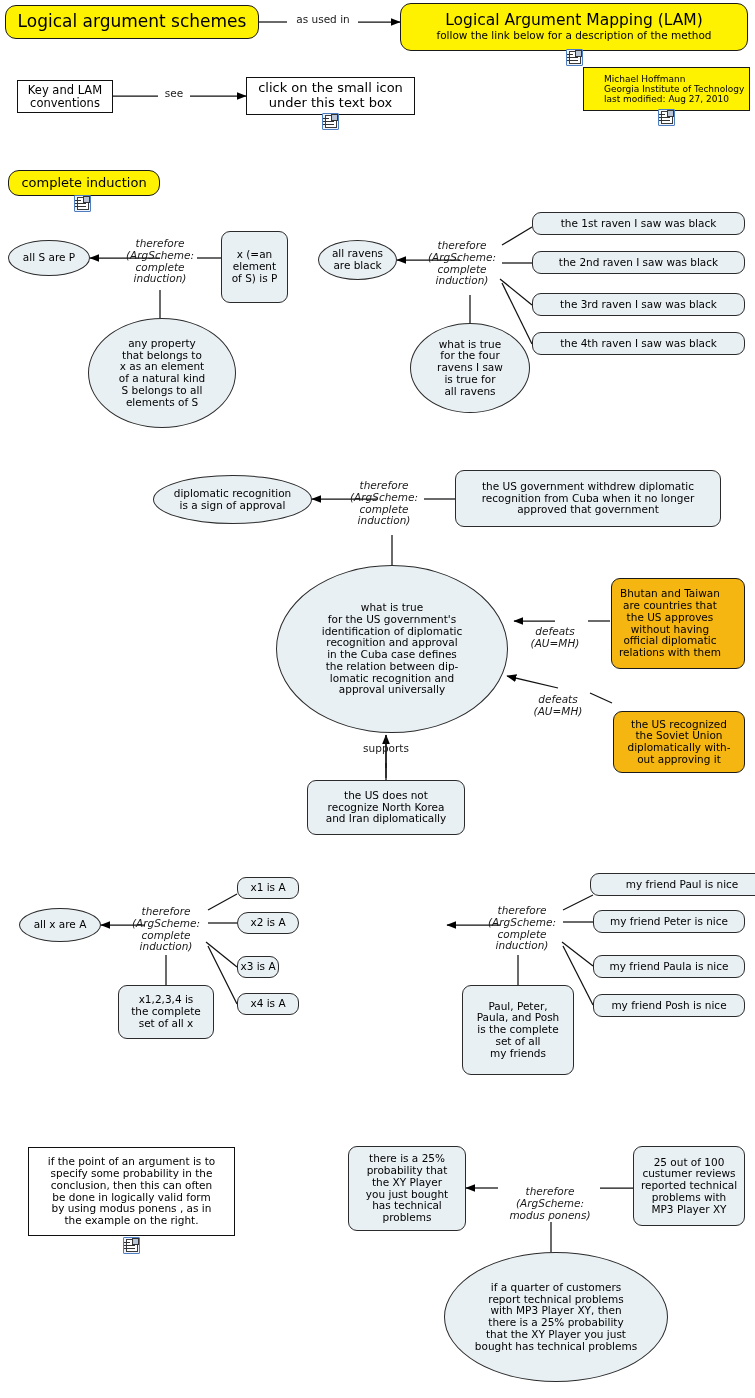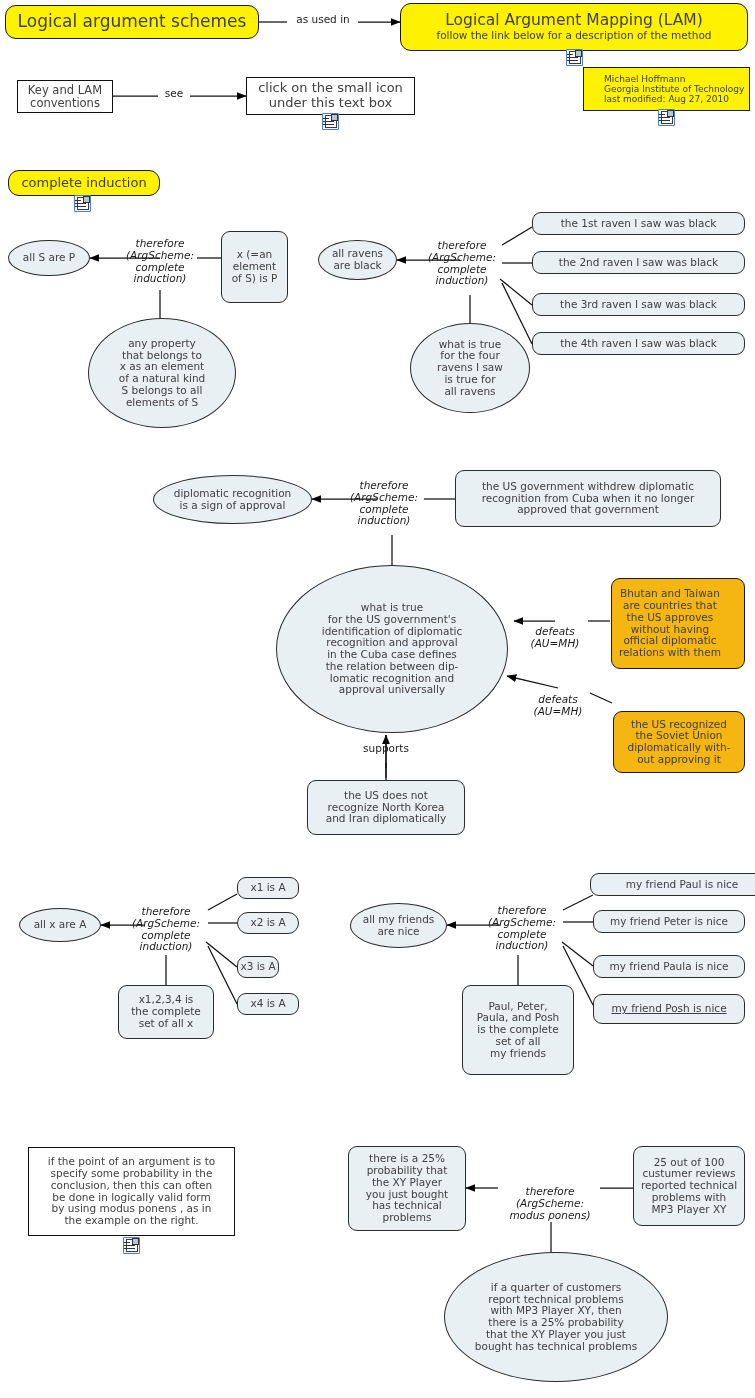--- a/index.html
+++ b/index.html
@@ -1,19 +1,19 @@
 <!DOCTYPE html>
 <html><head>
 <meta charset="utf-8">
 <style>
   html,body{margin:0;padding:0;background:#ffffff;}
   body{font-family:"DejaVu Sans","Liberation Sans",sans-serif;}
   #canvas{position:relative;width:755px;height:1398px;background:#fff;overflow:hidden;}
 
-  .node{position:absolute;box-sizing:border-box;display:flex;align-items:center;justify-content:center;text-align:center;color:#404040;line-height:1.12;}
+  .node{position:absolute;box-sizing:border-box;display:flex;align-items:center;justify-content:center;text-align:center;color:#000000;line-height:1.12;}
 
   
   .rrect{border:1.3px solid #2b2b2b;border-radius:9px;background:#e9f0f3;}
   .rect{border:1.3px solid #101010;background:#ffffff;border-radius:0;}
   .ellipse{border:1.3px solid #2b2b2b;border-radius:50%;background:#e9f0f3;}
   .yellow{background:#fff200;border:1.4px solid #1a1a1a;border-radius:11px;}
   .yellow-sq{background:#fff200;border:1.3px solid #1a1a1a;border-radius:0;}
   .orange{background:#f5b611;border:1.4px solid #1a1a1a;border-radius:9px;}
 
   .label{position:absolute;text-align:center;color:#1a1a1a;line-height:1.13;white-space:pre-line;}
@@ -305,42 +305,38 @@
   <div class="node rrect t-s" style="left:237px;top:993px;width:62px;height:22px;">
     <span>x4 is A</span>
   </div>
 
   <div class="node rrect t-s" style="left:118px;top:985px;width:96px;height:54px;white-space:pre-line;">
     <span>x1,2,3,4 is
 the complete
 set of all x</span>
   </div>
 
-  <div class="node ellipse t-s" style="left:350px;top:903px;width:97px;height:45px;white-space:pre-line;">
-    <span>all my friends
-are nice</span>
-  </div>
 
   <div class="label t-s" style="left:480px;top:893px;width:84px;">
     <span class="it">therefore
 (ArgScheme:
 complete
 induction)</span>
   </div>
 
   <div class="node rrect t-s" style="left:590px;top:873px;width:184px;height:23px;">
     <span>my friend Paul is nice</span>
   </div>
   <div class="node rrect t-s" style="left:593px;top:910px;width:152px;height:23px;">
     <span>my friend Peter is nice</span>
   </div>
   <div class="node rrect t-s" style="left:593px;top:955px;width:152px;height:23px;">
     <span>my friend Paula is nice</span>
   </div>
-  <div class="node rrect t-s" style="left:593px;top:994px;width:152px;height:30px;text-decoration:underline;">
+  <div class="node rrect t-s" style="left:593px;top:994px;width:152px;height:23px;">
     <span>my friend Posh is nice</span>
   </div>
 
   <div class="node rrect t-s" style="left:462px;top:985px;width:112px;height:90px;white-space:pre-line;">
     <span>Paul, Peter,
 Paula, and Posh
 is the complete
 set of all
 my friends</span>
   </div>

